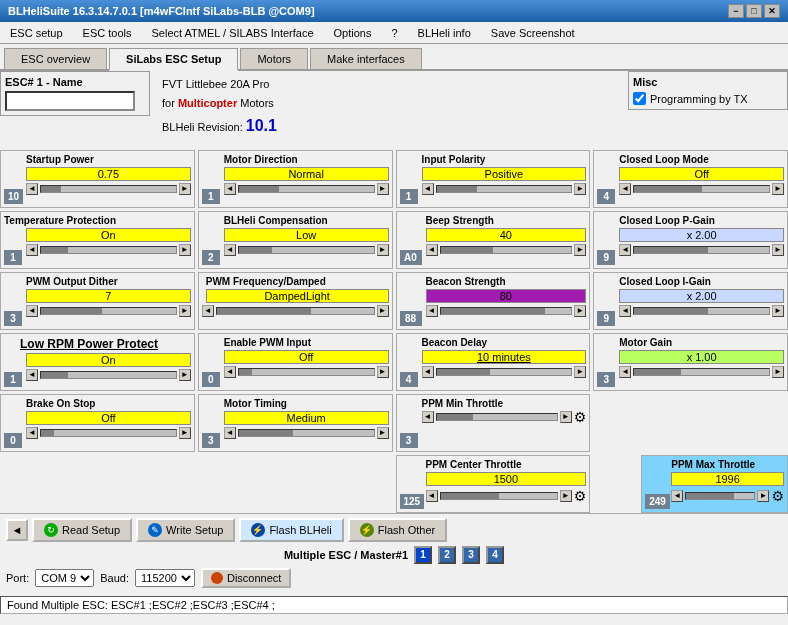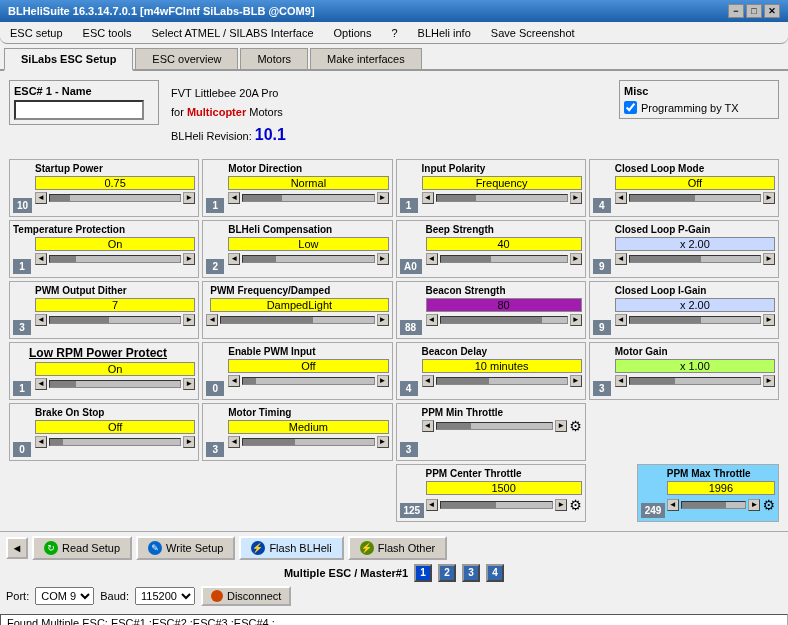--- a/index.html
+++ b/index.html
@@ -4,30 +4,30 @@
   <style>
     * { box-sizing: border-box; margin: 0; padding: 0; }
     body { font-family: 'Segoe UI', Tahoma, Geneva, Verdana, sans-serif; font-size: 11px; background: #f0f0f0; width: 788px; height: 625px; overflow: hidden; }
     
     
     .title-bar { background: linear-gradient(to bottom, #4a90d9, #1a5fa8); color: white; height: 22px; display: flex; align-items: center; padding: 0 8px; font-size: 11px; font-weight: bold; justify-content: space-between; }
     .title-bar-controls { display: flex; gap: 2px; }
     .title-btn { width: 16px; height: 14px; border: 1px solid #888; background: #c0c0c0; font-size: 9px; display: flex; align-items: center; justify-content: center; cursor: pointer; color: #000; }
     
     
-    .menu-bar { background: #f0f0f0; border-bottom: 1px solid #999; height: 22px; display: flex; align-items: center; padding: 0 4px; gap: 8px; border-radius: 7px; }
+    .menu-bar { background: #f0f0f0; border-bottom: 1px solid #999; height: 22px; display: flex; align-items: center; padding: 0 4px; gap: 8px; }
     .menu-item { padding: 2px 6px; font-size: 11px; cursor: pointer; }
     
     
     .tab-bar { background: #f0f0f0; display: flex; align-items: flex-end; padding: 4px 4px 0; border-bottom: 2px solid #999; }
     .tab { padding: 4px 16px; border: 1px solid #999; border-bottom: none; background: #d4d0c8; font-size: 11px; cursor: pointer; margin-right: 2px; }
     .tab.active { background: #f0f0f0; font-weight: bold; border-bottom: 2px solid #f0f0f0; margin-bottom: -2px; }
     
     
-    .main { background: #f0f0f0; padding: 9px; }
+    .main { background: #f0f0f0; padding: 0; }
     
     
     .esc-header { display: flex; gap: 8px; margin-bottom: 6px; align-items: flex-start; }
     .esc-name-label { font-size: 11px; font-weight: bold; margin-bottom: 3px; }
     .esc-name-input { border: 1px inset #666; background: white; padding: 2px 4px; width: 130px; font-size: 11px; color: #888; }
     .arrow-btn { background: #d4d0c8; border: 1px outset #999; width: 12px; height: 12px; font-size: 8px; display: flex; align-items: center; justify-content: center; cursor: pointer; flex-shrink: 0; }
     .btn { background: #d4d0c8; border: 2px outset #fff; padding: 3px 10px; font-size: 11px; cursor: pointer; display: flex; align-items: center; gap: 4px; white-space: nowrap; }
     
     input[type=checkbox] { margin: 0; }
   </style>
@@ -47,22 +47,22 @@
   <span class="menu-item">ESC setup</span>
   <span class="menu-item">ESC tools</span>
   <span class="menu-item">Select ATMEL / SILABS Interface</span>
   <span class="menu-item">Options</span>
   <span class="menu-item">?</span>
   <span class="menu-item">BLHeli info</span>
   <span class="menu-item">Save Screenshot</span>
 </div>
 
 <div class="tab-bar">
+  <div class="tab">ESC overview</div>
   <div class="tab active">SiLabs ESC Setup</div>
-  <div class="tab">ESC overview</div>
   <div class="tab">Motors</div>
   <div class="tab">Make interfaces</div>
 </div>
 
 <div class="main">
 
   <div class="esc-header">
     <div style="border:1px solid #999; padding:4px; min-width:150px;">
       <div class="esc-name-label">ESC# 1 - Name</div>
       <input type="text" class="esc-name-input" style="border: 2px inset rgb(136, 136, 136); width: 130px; font-size: 11px; padding: 2px 4px; color: rgb(136, 136, 136);">
@@ -108,21 +108,21 @@
         <div style="flex:1; background:#c0c0c0; height:8px; border:1px inset #888;">
             <div style="width:30%; height:100%; background:#808080;"></div>
           </div>
         <div class="arrow-btn">►</div>
       </div>
       <div style="position:absolute; left:3px; bottom:3px; background:#708090; color:white; font-size:10px; font-weight:bold; padding:2px 4px; min-width:18px; text-align:center;">1</div>
     </div>
 
     <div style="border:1px solid #aaa; background:#f0f0f0; padding:3px; position:relative; min-height:58px;">
       <div style="font-size:10px; font-weight:bold; margin-left:22px;">Input Polarity</div>
-      <div style="background:#ffff00; text-align:center; font-size:11px; border:1px solid #888; margin:2px 0 2px 22px;">Frequency</div>
+      <div style="background:#ffff00; text-align:center; font-size:11px; border:1px solid #888; margin:2px 0 2px 22px;">Positive</div>
       <div style="display:flex; align-items:center; gap:2px; margin-left:22px;">
         <div class="arrow-btn">◄</div>
         <div style="flex:1; background:#c0c0c0; height:8px; border:1px inset #888;">
             <div style="width:30%; height:100%; background:#808080;"></div>
           </div>
         <div class="arrow-btn">►</div>
       </div>
       <div style="position:absolute; left:3px; bottom:3px; background:#708090; color:white; font-size:10px; font-weight:bold; padding:2px 4px; min-width:18px; text-align:center;">1</div>
     </div>
 
@@ -263,21 +263,21 @@
         <div style="flex:1; background:#c0c0c0; height:8px; border:1px inset #888;">
             <div style="width:10%; height:100%; background:#808080;"></div>
           </div>
         <div class="arrow-btn">►</div>
       </div>
       <div style="position:absolute; left:3px; bottom:3px; background:#708090; color:white; font-size:10px; font-weight:bold; padding:2px 4px; min-width:18px; text-align:center;">0</div>
     </div>
 
     <div style="border:1px solid #aaa; background:#f0f0f0; padding:3px; position:relative; min-height:58px;">
       <div style="font-size:10px; font-weight:bold; margin-left:22px;">Beacon Delay</div>
-      <div style="background:#ffff00; text-align:center; font-size:11px; border:1px solid #888; margin:2px 0 2px 22px;">10 minutes</div>
+      <div style="background:#ffff00; text-align:center; font-size:11px; border:1px solid #888; margin:2px 0 2px 22px;text-decoration:underline;">10 minutes</div>
       <div style="display:flex; align-items:center; gap:2px; margin-left:22px;">
         <div class="arrow-btn">◄</div>
         <div style="flex:1; background:#c0c0c0; height:8px; border:1px inset #888;">
             <div style="width:40%; height:100%; background:#808080;"></div>
           </div>
         <div class="arrow-btn">►</div>
       </div>
       <div style="position:absolute; left:3px; bottom:3px; background:#708090; color:white; font-size:10px; font-weight:bold; padding:2px 4px; min-width:18px; text-align:center;">4</div>
     </div>
 

